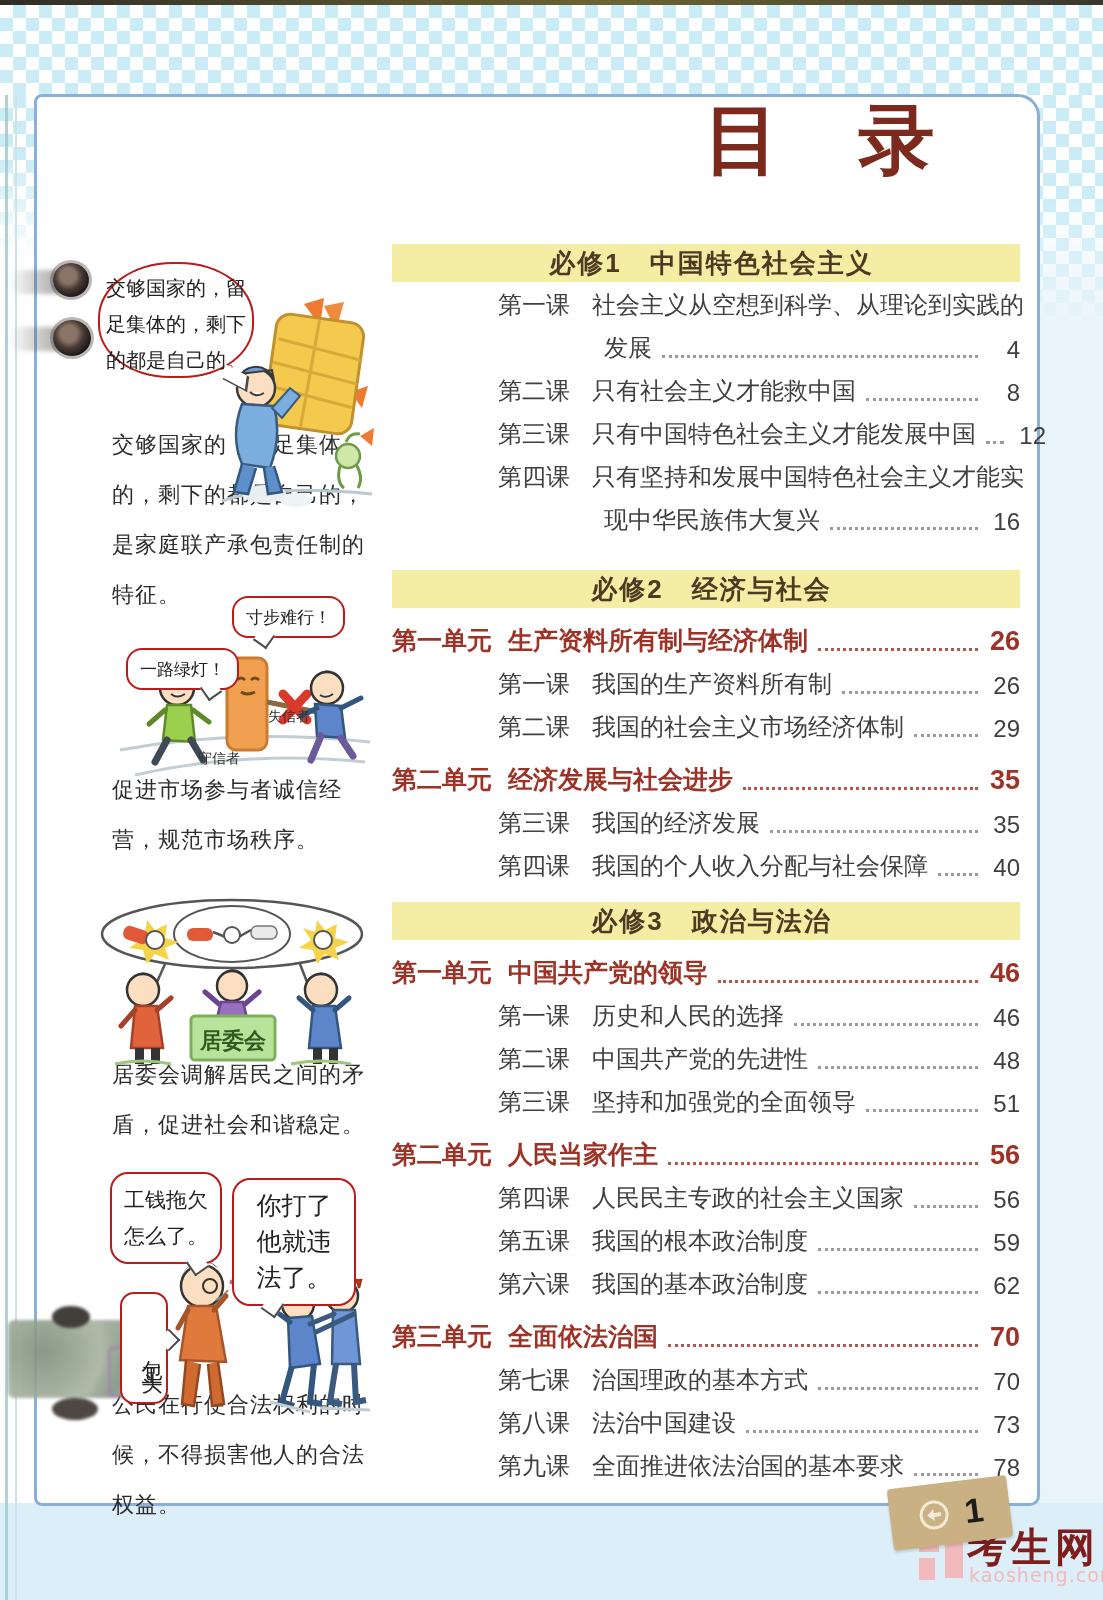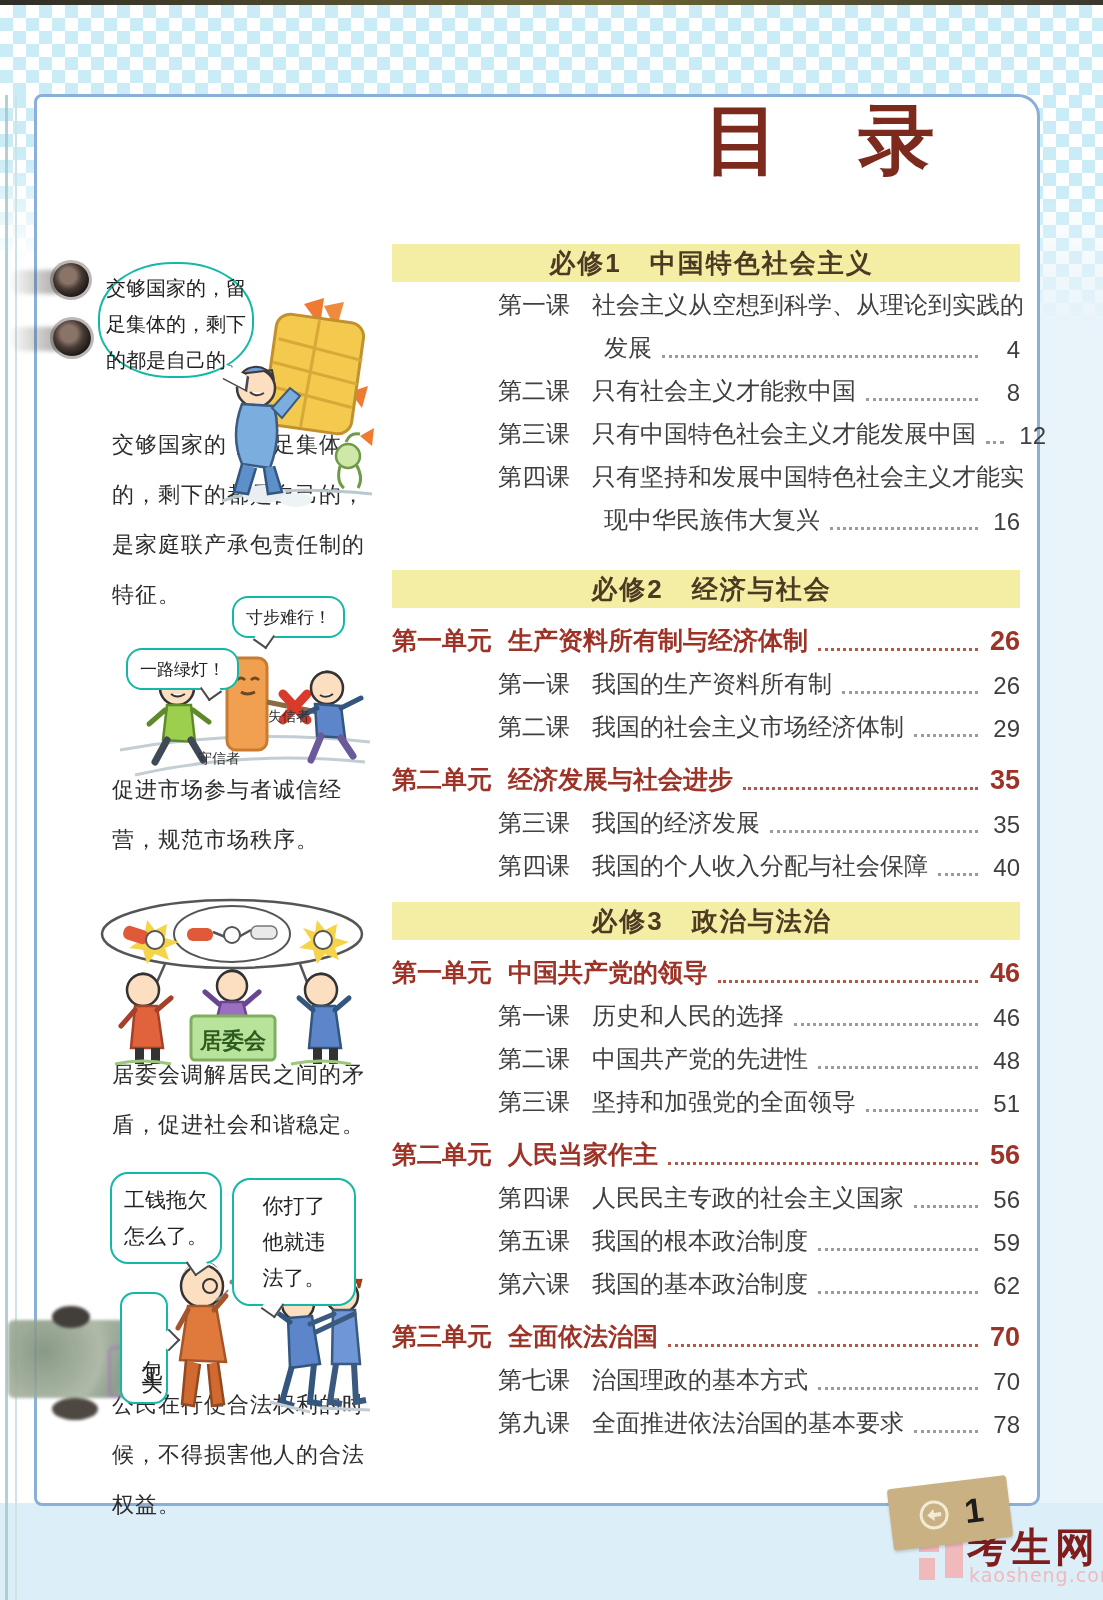--- a/index.html
+++ b/index.html
@@ -62,38 +62,38 @@
   .toc-row.unit .leader{border-bottom-color:#b2574a;}
   .toc-row.unit .pg{font-size:27px;color:#9d3226;}
 
   
   .caption{position:absolute;width:270px;font-family:"DejaVu Serif","Liberation Serif",serif;
     font-size:22px;line-height:50px;color:#2d2d2d;letter-spacing:1px;}
   .cap1{left:112px;top:420px;}
   .cap2{left:112px;top:765px;}
   .cap3{left:112px;top:1050px;}
   .cap4{left:112px;top:1380px;}
-  .bubble{position:absolute;background:#fff;border:2px solid #14b8a6;
+  .bubble{position:absolute;background:#fff;border:2px solid #b91c1c;
     font-family:"DejaVu Serif","Liberation Serif",serif;color:#222;text-align:center;z-index:3;}
   .bub1{left:98px;top:262px;width:156px;height:116px;border-radius:48% 48% 46% 46%;
     font-size:20px;line-height:36px;padding:6px 6px;box-sizing:border-box;}
   .bub1:after{content:"";position:absolute;right:6px;bottom:-12px;width:18px;height:18px;
     background:#fff;border-right:2px solid #4a4a4a;border-bottom:2px solid #4a4a4a;
     transform:skewX(35deg) rotate(40deg);}
   .bub-s{border-radius:16px;font-size:17px;line-height:26px;padding:6px 12px;white-space:nowrap;}
   .bub2a{left:126px;top:648px;}
   .bub2a:after{content:"";position:absolute;right:18px;bottom:-10px;width:14px;height:14px;background:#fff;
     border-right:2px solid #4a4a4a;border-bottom:2px solid #4a4a4a;transform:rotate(55deg);}
   .bub2b{left:232px;top:596px;}
   .bub2b:after{content:"";position:absolute;left:22px;bottom:-10px;width:14px;height:14px;background:#fff;
     border-left:2px solid #4a4a4a;border-bottom:2px solid #4a4a4a;transform:rotate(-55deg);}
   .bub4a{left:110px;top:1172px;width:112px;border-radius:18px;font-size:21px;line-height:36px;padding:8px 4px;box-sizing:border-box;}
   .bub4a:after{content:"";position:absolute;right:14px;bottom:-11px;width:15px;height:15px;background:#fff;
     border-right:2px solid #4a4a4a;border-bottom:2px solid #4a4a4a;transform:rotate(55deg);}
-  .bub4b{left:232px;top:1178px;width:124px;border-radius:18px;font-size:21px;line-height:36px;padding:8px 20px;box-sizing:border-box;}
+  .bub4b{left:232px;top:1178px;width:124px;border-radius:18px;font-size:25px;line-height:36px;padding:8px 20px;box-sizing:border-box;}
   .bub4b:after{content:"";position:absolute;left:30px;bottom:-11px;width:15px;height:15px;background:#fff;
     border-left:2px solid #4a4a4a;border-bottom:2px solid #4a4a4a;transform:rotate(-55deg);}
   .bub-v{left:120px;top:1292px;width:48px;height:112px;border-radius:14px;font-size:21px;
     writing-mode:vertical-rl;letter-spacing:6px;padding-top:10px;box-sizing:border-box;}
   .bub-v:after{content:"";position:absolute;right:-11px;top:38px;width:14px;height:14px;background:#fff;
     border-right:2px solid #4a4a4a;border-top:2px solid #4a4a4a;transform:rotate(45deg);}
   .fig-label{position:absolute;font-family:"DejaVu Serif","Liberation Serif",serif;
     font-size:14px;color:#333;z-index:3;white-space:nowrap;}
   .lbl-shixin{left:268px;top:708px;}
   .lbl-shouxin{left:198px;top:750px;}
@@ -270,20 +270,26 @@
       <span class="leader"></span>
       <span class="pg">70</span>
     </div>
     <div class="toc-row">
       <span class="lab">第七课</span>
       <span class="ttl">治国理政的基本方式</span>
       <span class="leader"></span>
       <span class="pg">70</span>
     </div>
     <div class="toc-row">
+      <span class="lab">第八课</span>
+      <span class="ttl">法治中国建设</span>
+      <span class="leader"></span>
+      <span class="pg">73</span>
+    </div>
+    <div class="toc-row">
       <span class="lab">第九课</span>
       <span class="ttl">全面推进依法治国的基本要求</span>
       <span class="leader"></span>
       <span class="pg">78</span>
     </div>
   </div>
 
   <div class="bubble bub1">交够国家的，留足集体的，剩下的都是自己的。</div>
   <svg class="cartoon" style="left:212px;top:296px;" width="170" height="220" viewBox="0 0 170 220">
     <path d="M10 205 Q60 188 160 198" stroke="#b9c8cf" stroke-width="3" fill="none"></path>

